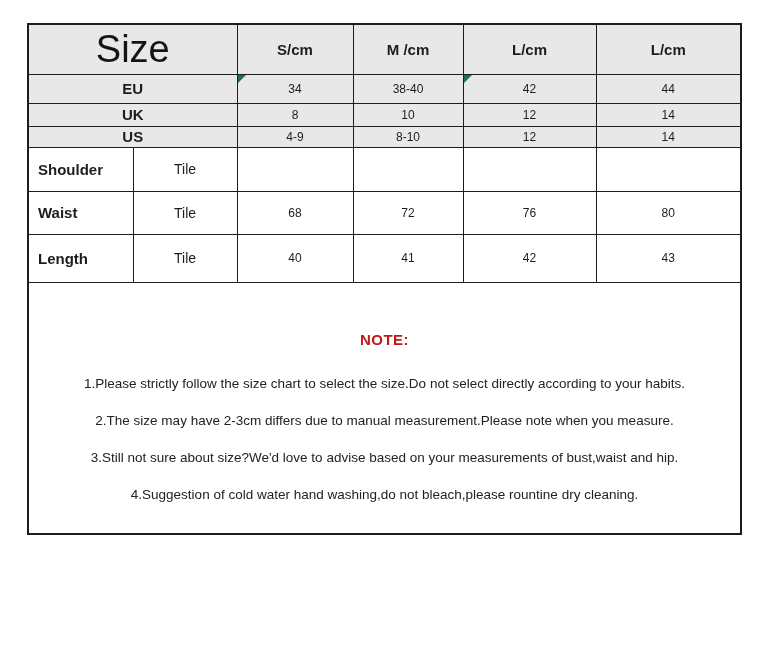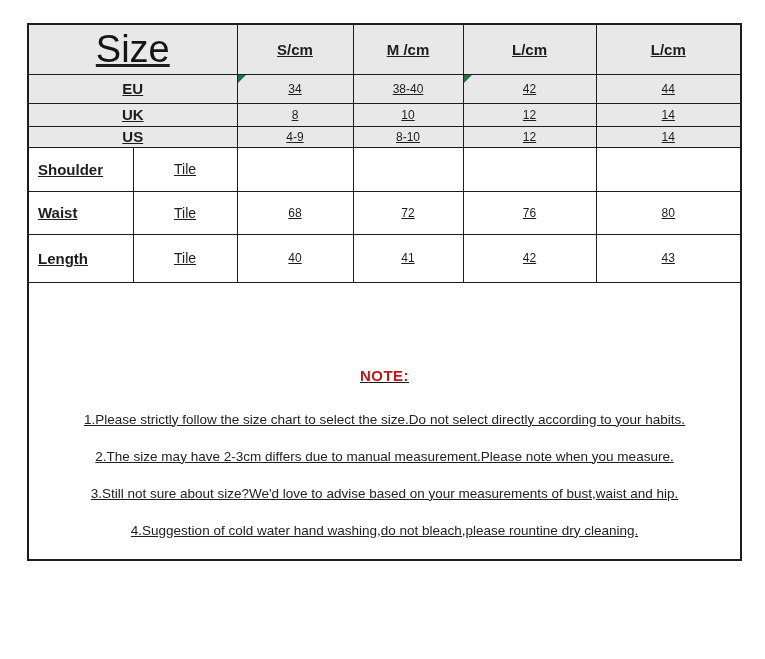--- a/index.html
+++ b/index.html
@@ -6,21 +6,20 @@
   body{
     width:765px;height:659px;background:#ffffff;
     font-family:"Liberation Sans","DejaVu Sans",sans-serif;
     color:#1d1d1d;position:relative;overflow:hidden;
   }
   .chart-wrap{position:absolute;left:27px;top:23px;}
   table.chart{
     border-collapse:collapse;table-layout:fixed;
     width:713px;height:512px;
     background:#be185d;
-    text-decoration:underline;
   }
   table.chart td{
     border:1px solid #1d1d1d;
     text-align:center;vertical-align:middle;
     padding:0;overflow:hidden;
   }
   
   table.chart{border:2px solid #1d1d1d;}
   
   tr.r-hdr td, tr.r-region td{background:#e8e8e8;}
@@ -34,21 +33,21 @@
   .c-method{font-size:14px;font-weight:400;}
 
   td.marker{position:relative;}
   .tri{
     position:absolute;top:0;left:0;width:0;height:0;
     border-top:8px solid #217346;border-right:8px solid transparent;
   }
 
   .c-note{vertical-align:top !important;}
   .note-inner{padding-top:48px;}
-  .note-heading{font-size:15px;font-weight:700;color:#c41818;margin-bottom:27px;letter-spacing:.5px;margin-top:36px;}
+  .note-heading{font-size:15px;font-weight:700;color:#c41818;margin-bottom:27px;letter-spacing:.5px;}
   .note-item{font-size:13.5px;color:#222;margin-bottom:19px;line-height:18px;}
 </style>
 </head>
 <body>
 
 <div class="chart-wrap">
 <table class="chart">
   <colgroup>
     <col style="width:105px">
         <col style="width:104px">

